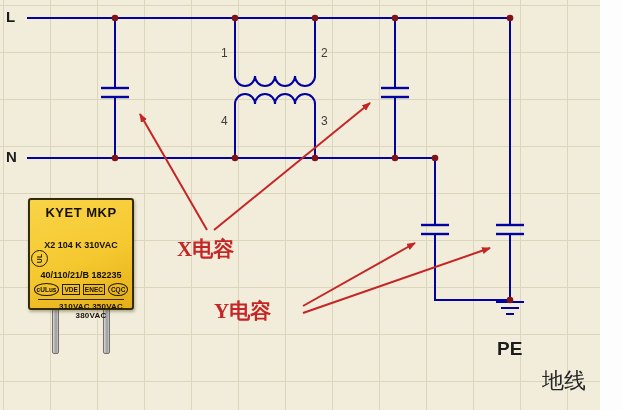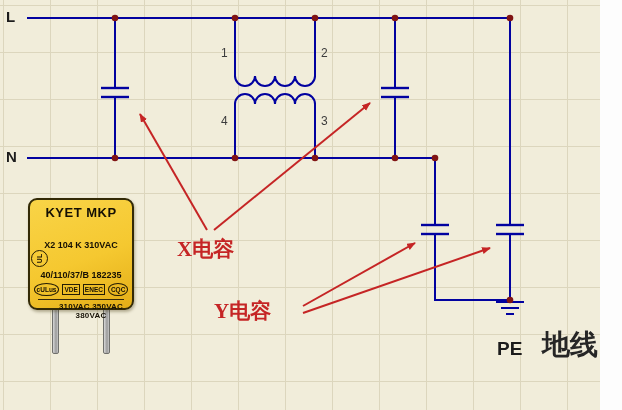--- a/index.html
+++ b/index.html
@@ -26,25 +26,25 @@
   svg.circuit{position:absolute;left:0;top:0;z-index:1;}
   .wire{stroke:var(--wire);stroke-width:2;fill:none;stroke-linecap:square;}
   .plate{stroke:var(--wire);stroke-width:2.4;fill:none;stroke-linecap:butt;}
   .junction{fill:var(--junction);stroke:none;}
   .anno{stroke:var(--annotation-red);stroke-width:2;fill:none;}
   .lbl{position:absolute;z-index:2;white-space:nowrap;}
   .net{font-size:15px;font-weight:bold;color:var(--text-dark);}
   .pin{font-size:12px;color:#3c3c3c;}
   .red-label{font-family:"Liberation Serif", serif;font-weight:bold;font-size:21px;color:var(--annotation-red);}
   .pe{font-size:19px;font-weight:bold;color:var(--text-dark);}
-  .ground-cn{font-size:28px;font-weight:bold;color:#262626;}
+  .ground-cn{font-size:22px;font-weight:normal;color:#262626;margin-top:40px;}
   .cap-photo{
     position:absolute;left:28px;top:198px;width:106px;height:112px;z-index:2;
     background:linear-gradient(160deg,#f9d447 0%,var(--cap-body) 55%,#e4ae17 100%);
-    border:2px solid var(--cap-border);border-radius:9px;box-sizing:border-box;
+    border:2px solid var(--cap-border);border-radius:3px;box-sizing:border-box;
     padding:5px 2px 3px;text-align:center;color:#151004;
     box-shadow:1px 2px 3px rgba(60,50,10,.35);
   }
   .cap-brand{font-size:13px;font-weight:bold;letter-spacing:.5px;}
   .cap-line{font-size:9px;font-weight:bold;margin-top:20px;}
   .cap-certs{display:flex;justify-content:center;align-items:center;gap:3px;margin-top:3px;}
   .mark{font-size:6.5px;font-weight:bold;border:1px solid #241c04;padding:0 1px;display:inline-block;line-height:9px;}
   .mark.round{border-radius:50%;padding:1px 2px;}
   .cap-divider{border-top:1px solid #33290a;margin:3px 6px 2px;}
   .cap-volts{font-size:8px;font-weight:bold;letter-spacing:.2px;margin-left:20px;}
@@ -157,21 +157,21 @@
 
   <div class="leg l1"></div>
   <div class="leg l2"></div>
 
   <div class="cap-photo">
     <div class="cap-brand">
       <span>KYET</span>
       <span>MKP</span>
     </div>
     <div class="cap-line">X2 104 K 310VAC</div>
-    <div class="cap-line">40/110/37/B 182235</div>
+    <div class="cap-line">40/110/21/B 182235</div>
     <div class="cap-certs">
       <span class="mark round">cULus</span>
       <span class="mark">VDE</span>
       <span class="mark">ENEC</span>
       <span class="mark round">CQC</span>
     </div>
     <div class="cap-divider"></div>
     <div class="cap-volts">310VAC 350VAC 380VAC</div>
     <div class="side-ul">UL</div>
   </div>

